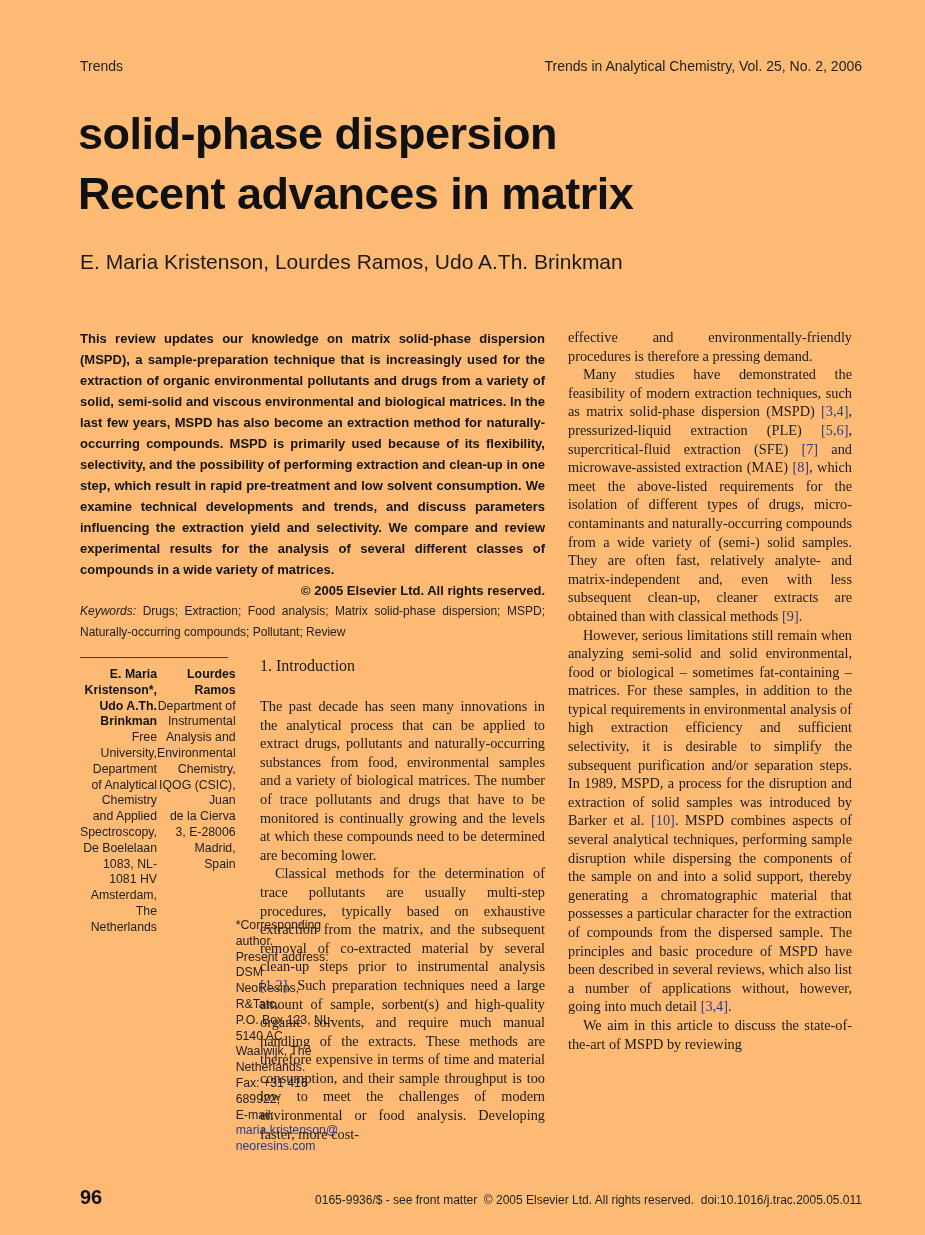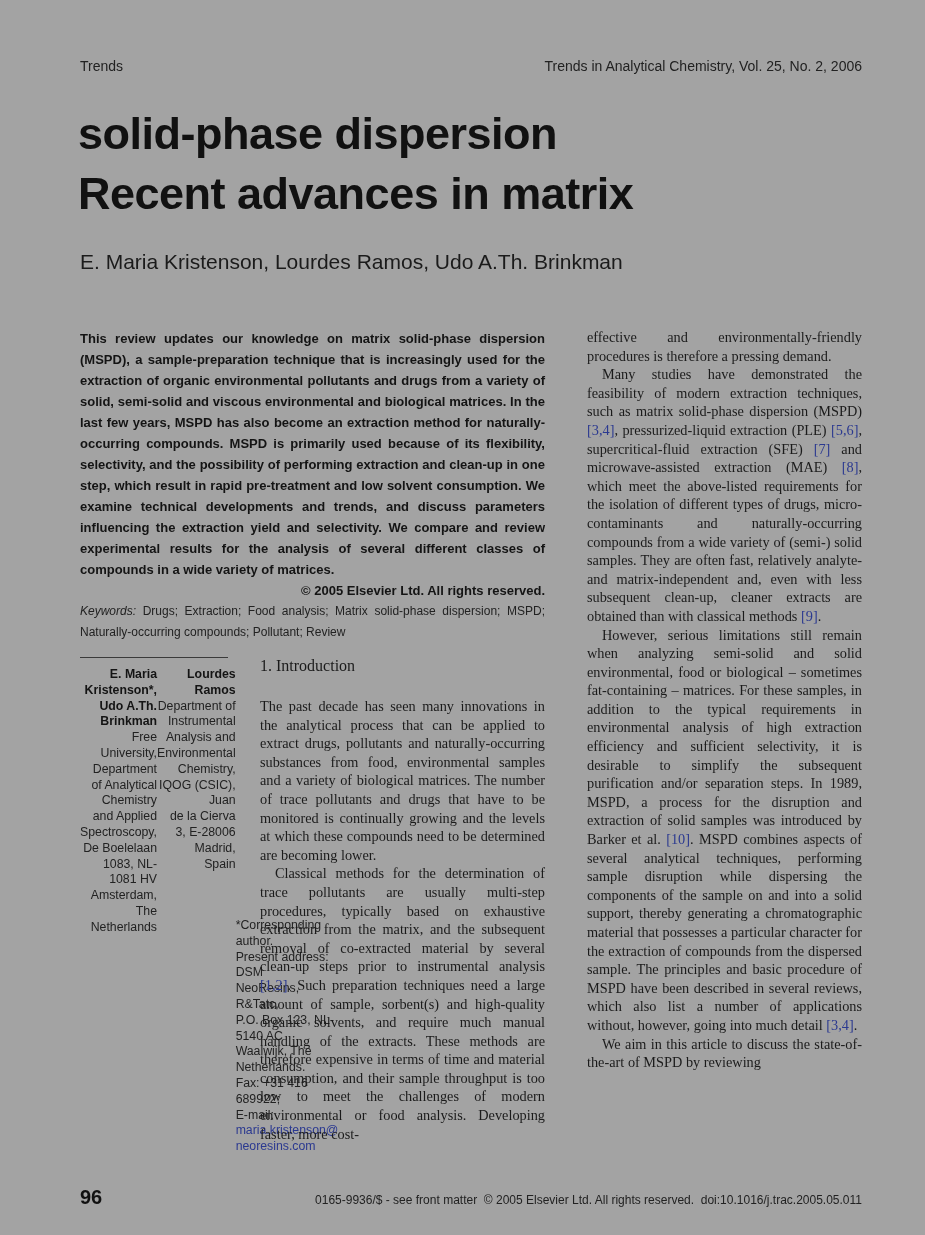--- a/index.html
+++ b/index.html
@@ -1,21 +1,21 @@
 <!DOCTYPE html>
 <html lang="en"><head>
 <meta charset="utf-8">
 <style>
   html,body{margin:0;padding:0;background:#ffffff;}
   body{
     width:925px;height:1235px;position:relative;overflow:hidden;
     font-family:"Liberation Sans",sans-serif;color:#1b1b1b;
     -webkit-hyphens:auto;hyphens:auto;
   }
-  .page{position:absolute;inset:0;background:#a3a3a3;}
+  .page{position:absolute;inset:0;background:#fdba74;}
 
   
   .runhead{
     position:absolute;top:58px;left:80px;width:782px;
     display:flex;justify-content:space-between;align-items:baseline;
     font-size:14px;color:#222;
   }
 
   
   .title{
@@ -23,21 +23,21 @@
     font-size:45px;font-weight:bold;line-height:60px;letter-spacing:-0.5px;color:#111;
   }
   .authors{
     position:absolute;top:250px;left:80px;width:760px;
     font-size:21px;color:#1b1b1b;
   }
 
   
   .content-row{
     position:absolute;top:328px;bottom:80px;left:80px;width:782px;
-    display:flex;gap:42px;
+    display:flex;gap:23px;
   }
   .left-area{width:465px;display:flex;flex-direction:column;}
   .right-col{width:284px;}
 
   .abstract{
     font-size:13px;font-weight:bold;line-height:21px;text-align:justify;color:#141414;
   }
   .abstract .copyright{text-align:right;}
   .keywords{
     font-size:12px;line-height:21px;text-align:justify;color:#222;

